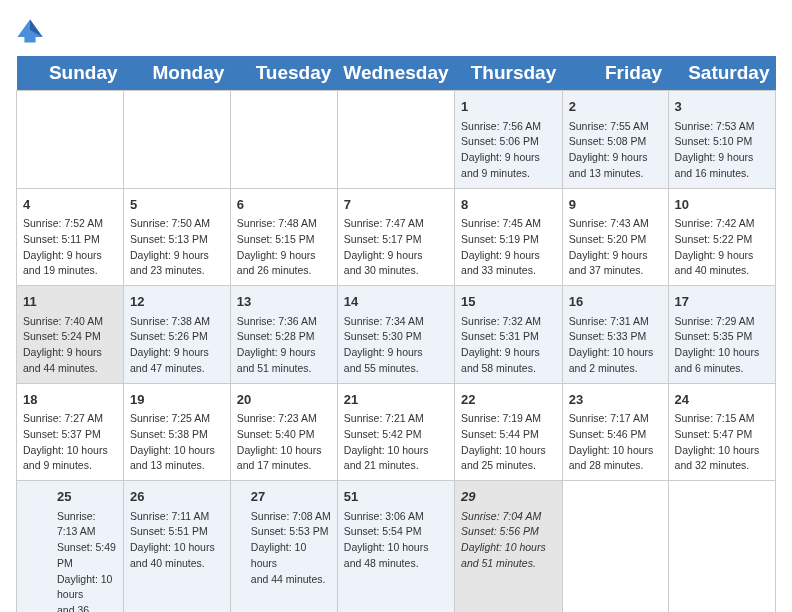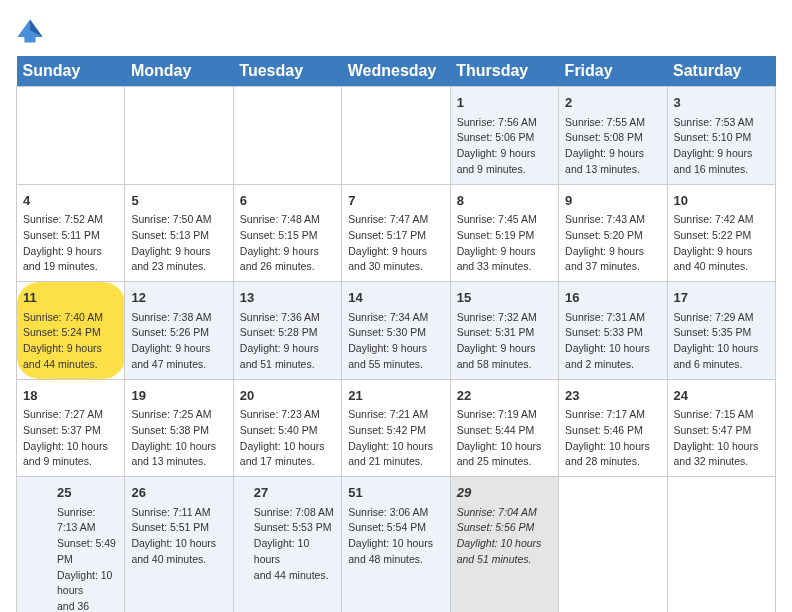--- a/index.html
+++ b/index.html
@@ -39,23 +39,23 @@
       color: #555;
     }
     table {
       width: 100%;
       border-collapse: collapse;
       font-size: 11px;
     }
     thead tr th {
       background: #3d7bbf;
       color: #fff;
-      text-align: left;
+      text-align: right;
       padding: 6px 6px;
-      font-size: 16px;
+      font-size: 19px;
       font-weight: bold;
       margin-top: 8px;
     }
     tbody tr td {
       vertical-align: top;
       padding: 6px 6px;
       border: 1px solid #ccc;
       width: 14.28%;
       height: 80px;
       color: #333;
@@ -184,21 +184,21 @@
         </td>
         <td style="background: rgb(255, 255, 255);">
           <span class="day-number">10</span>
           <div>Sunrise: 7:42 AM</div>
           <div>Sunset: 5:22 PM</div>
           <div>Daylight: 9 hours</div>
           <div>and 40 minutes.</div>
         </td>
       </tr>
       <tr>
-        <td style="background: #fde047; border-radius: 22px;">
+        <td style="background: #e5e5e5;">
           <span class="day-number">11</span>
           <div>Sunrise: 7:40 AM</div>
           <div>Sunset: 5:24 PM</div>
           <div>Daylight: 9 hours</div>
           <div>and 44 minutes.</div>
         </td>
         <td style="background: rgb(238, 243, 250);">
           <span class="day-number">12</span>
           <div>Sunrise: 7:38 AM</div>
           <div>Sunset: 5:26 PM</div>

